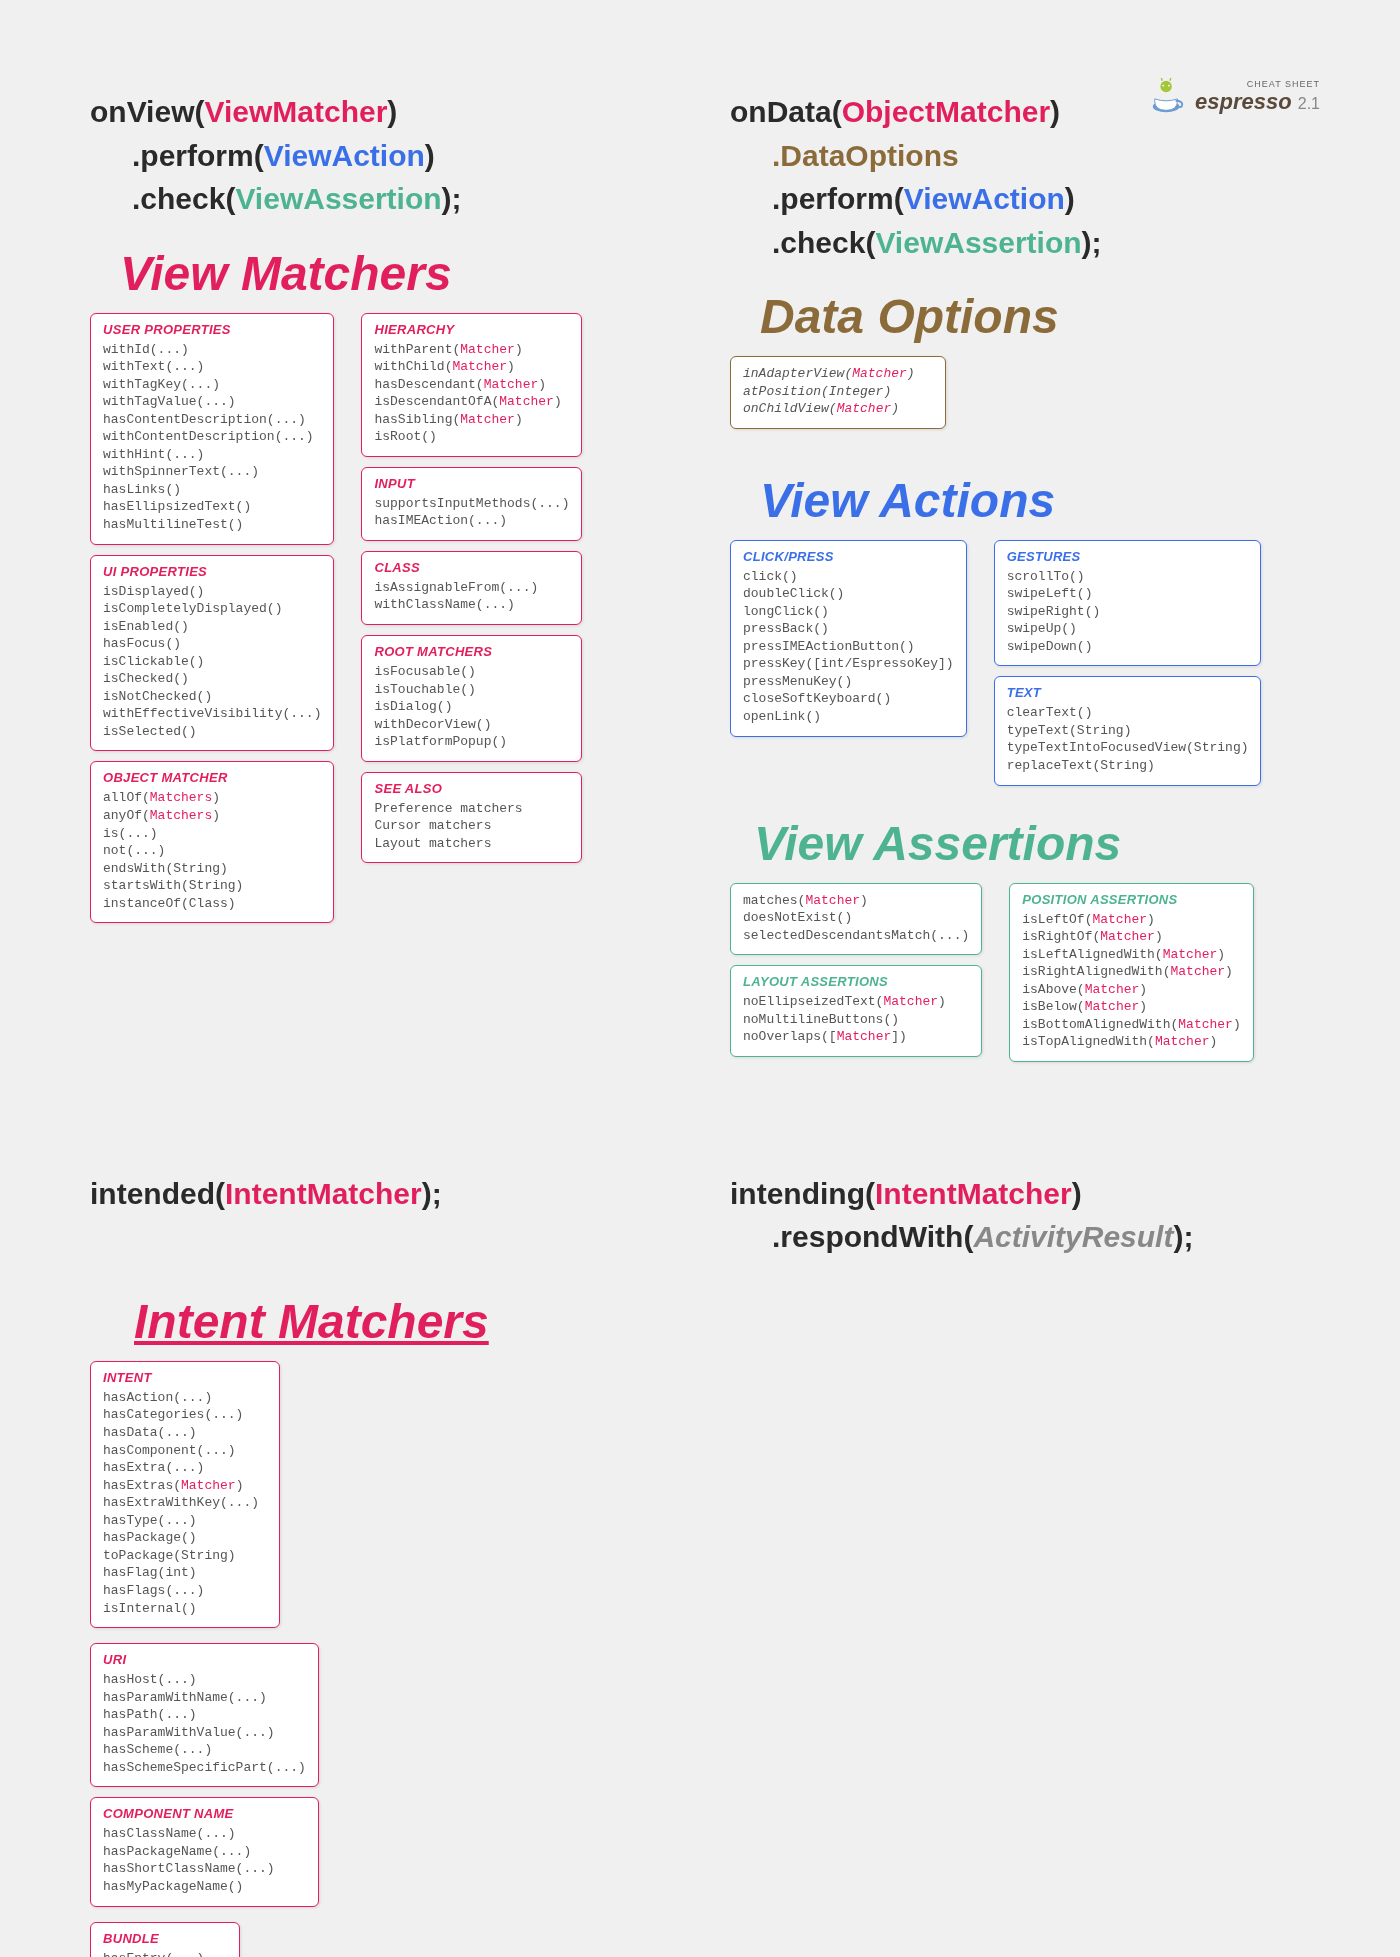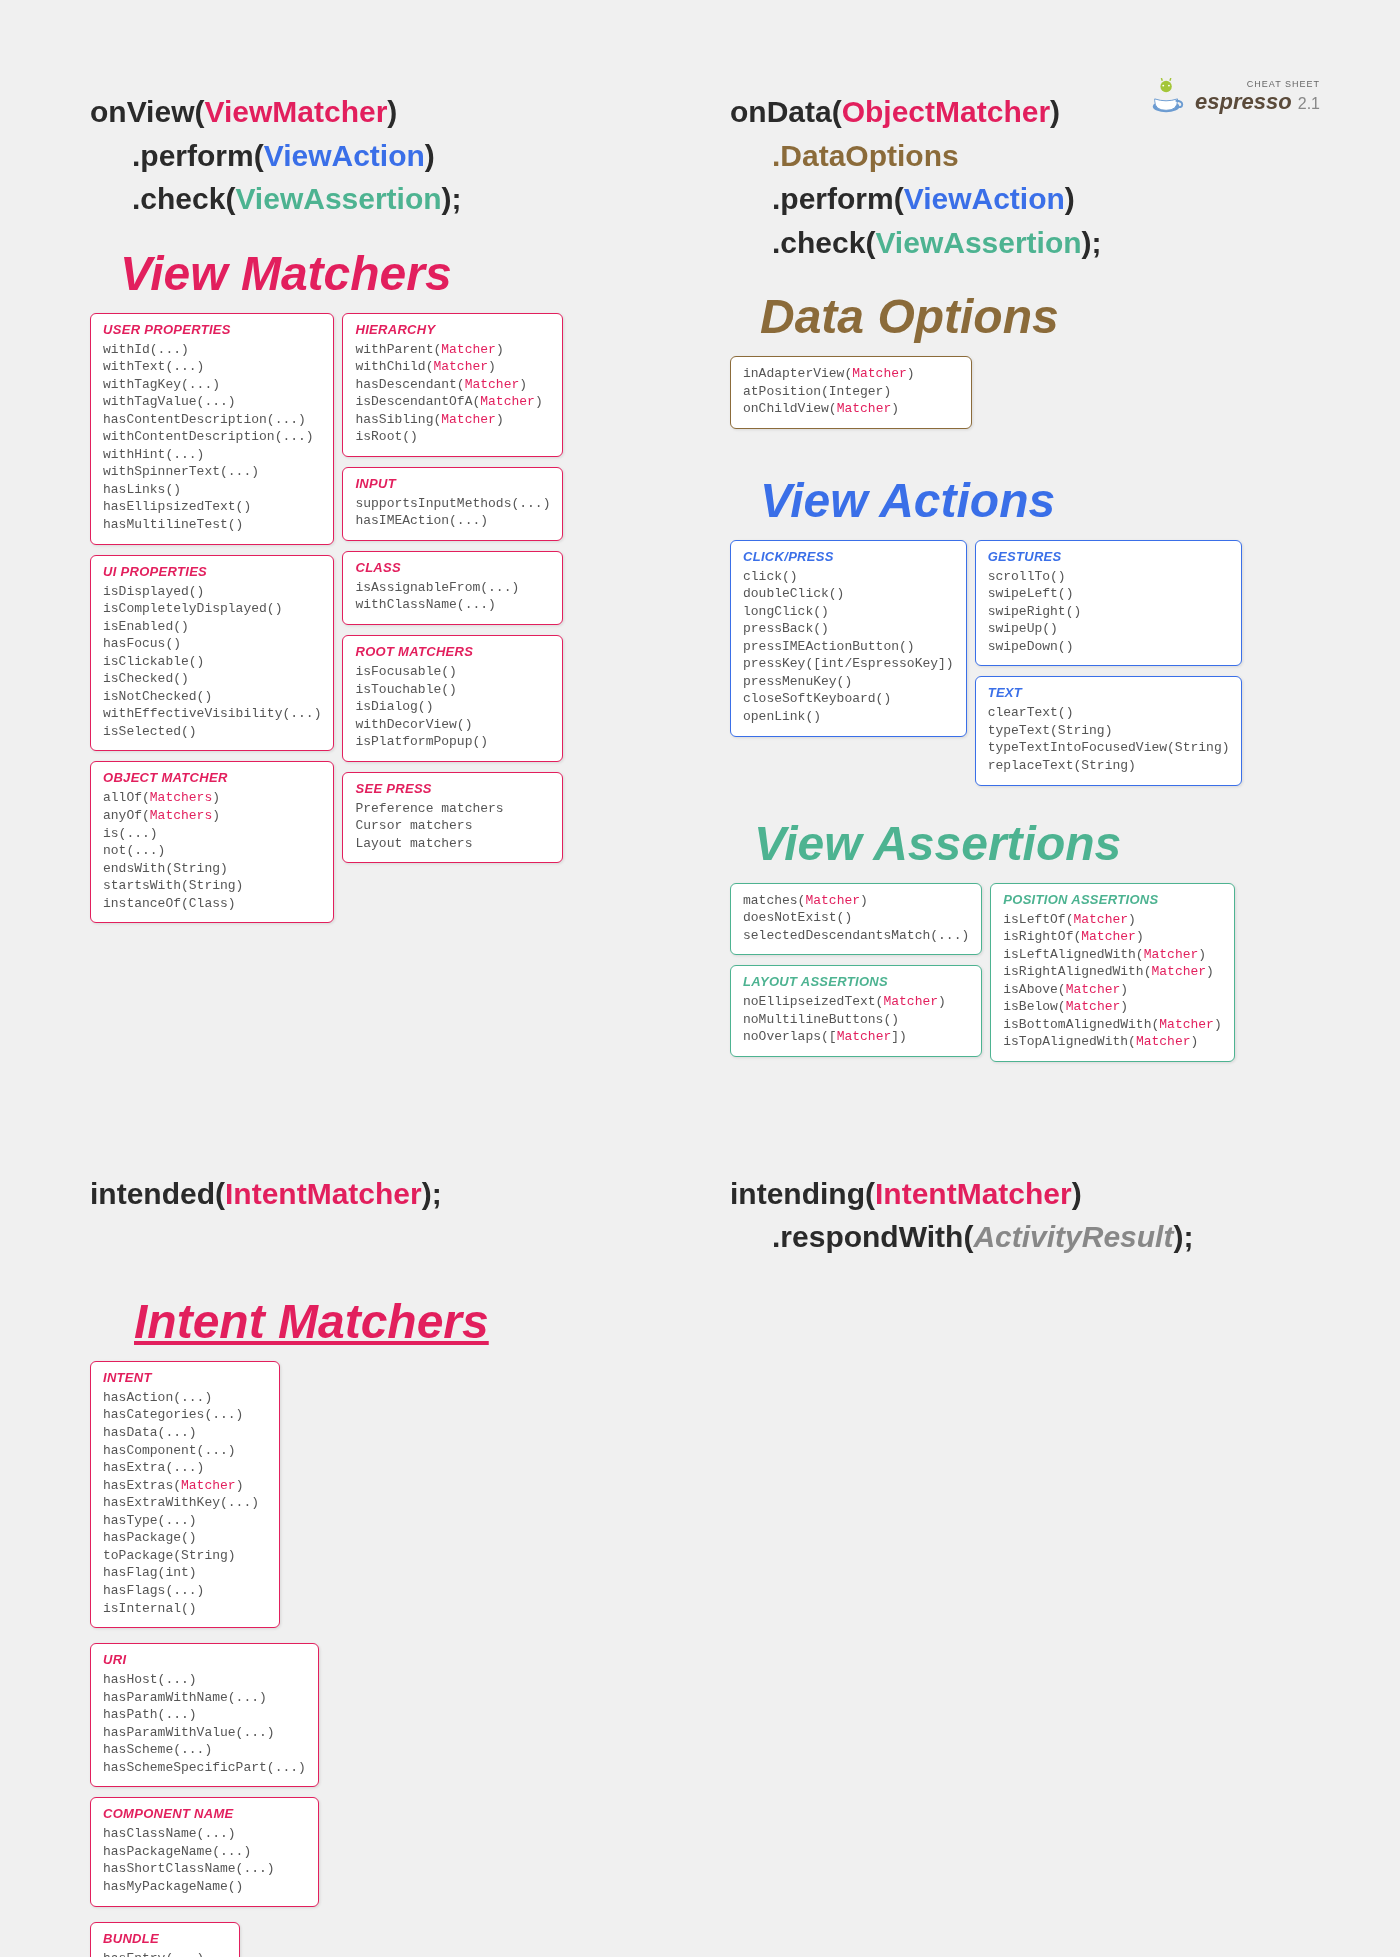--- a/index.html
+++ b/index.html
@@ -30,21 +30,21 @@
     font-size: 48px;
     font-weight: bold;
     font-style: italic;
     margin: 20px 0 12px 0;
   }
   .section-title.red { color: #e21f5d; }
   .section-title.brown { color: #8b6b3a; }
   .section-title.blue { color: #3a6fe8; }
   .section-title.green { color: #4db391; }
   
-  .boxes { display: flex; gap: 8px; flex-wrap: wrap; }
+  .boxes { display: flex; gap: 27px; flex-wrap: wrap; }
   .box-col { display: flex; flex-direction: column; gap: 10px; }
   
   .box {
     background: #fff;
     border: 1.5px solid;
     border-radius: 6px;
     padding: 8px 12px 10px 12px;
     box-shadow: 1px 1px 3px rgba(0,0,0,0.1);
     min-width: 215px;
   }
@@ -188,39 +188,39 @@
         </div>
         <div class="box red">
           <div class="box-title">ROOT MATCHERS</div>
           <div class="box-content">isFocusable()
 isTouchable()
 isDialog()
 withDecorView()
 isPlatformPopup()</div>
         </div>
         <div class="box red">
-          <div class="box-title">SEE PRESS</div>
+          <div class="box-title">SEE ALSO</div>
           <div class="box-content">Preference matchers
 Cursor matchers
 Layout matchers</div>
         </div>
       </div>
     </div>
   </div>
 
   <div class="col">
     <div class="code-sig">
       <span class="c-default">onData</span><span class="c-default">(</span><span class="c-red">ObjectMatcher</span><span class="c-default">)</span><br>
       <span class="indent c-brown">.DataOptions</span><br>
       <span class="indent"><span class="c-default">.perform(</span><span class="c-blue">ViewAction</span><span class="c-default">)</span></span><br>
       <span class="indent"><span class="c-default">.check(</span><span class="c-green">ViewAssertion</span><span class="c-default">);</span></span>
     </div>
 
     <div class="section-title brown" style="margin-left:30px;">Data Options</div>
-    <div class="box brown" style="width:242px;">
+    <div class="box brown" style="width:216px;font-style:italic;">
       <div class="box-content">inAdapterView(<span class="m">Matcher</span>)
 atPosition(Integer)
 onChildView(<span class="m">Matcher</span>)</div>
     </div>
 
     <div class="section-title blue" style="margin-left:30px;margin-top:44px;">View Actions</div>
     <div class="boxes">
       <div class="box-col">
         <div class="box blue" style="min-width:230px;">
           <div class="box-title">CLICK/PRESS</div>

